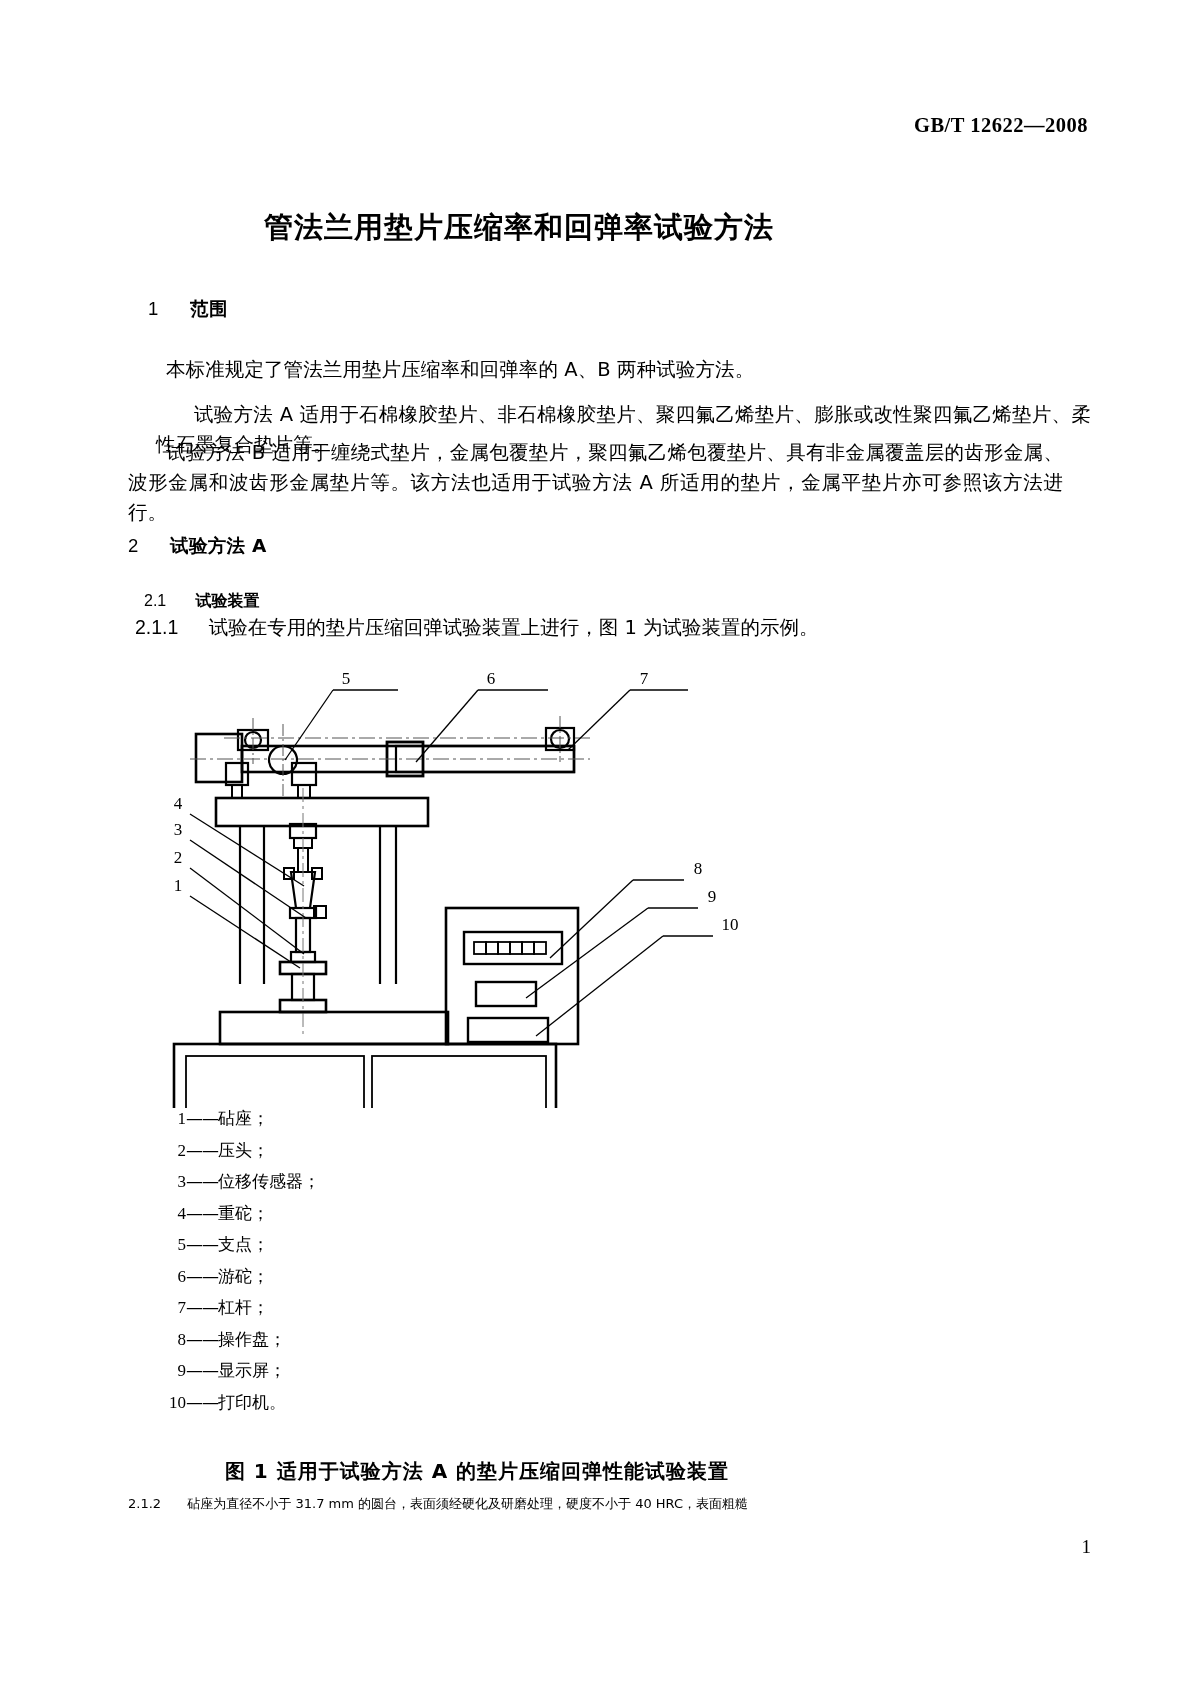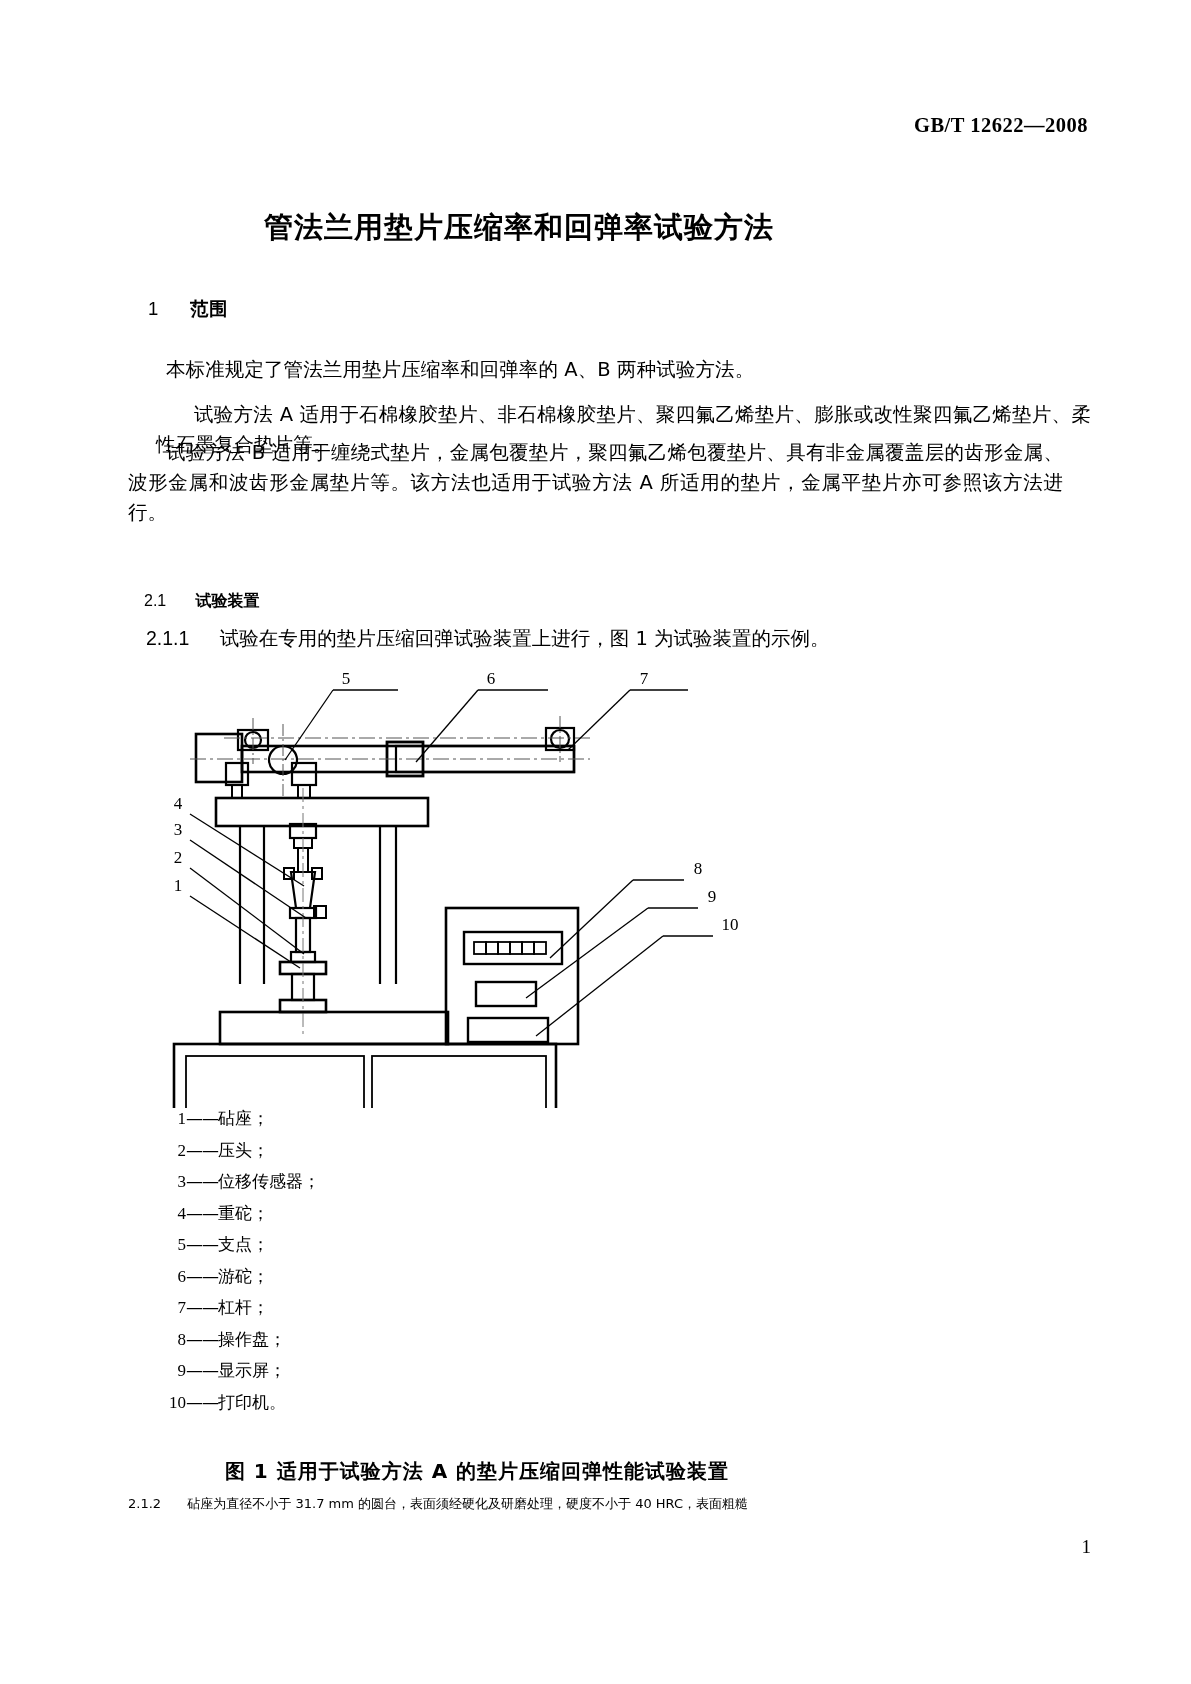--- a/index.html
+++ b/index.html
@@ -72,21 +72,21 @@
   }
   p.body {
     margin: 0;
     font-size: 19.5px;
     line-height: 30px;
     text-align: justify;
     font-family: "DejaVu Sans", "Liberation Sans", sans-serif;
     letter-spacing: 0.1px;
   }
   p.indent { text-indent: 38px; }
-  p.clause { margin: 18px; font-size: 19.5px; line-height: 30px;
+  p.clause { margin: 7px; font-size: 19.5px; line-height: 30px;
              font-family: "DejaVu Sans", "Liberation Sans", sans-serif; }
   p.clause .num { font-family: "Liberation Sans", sans-serif; }
 
   
   .figure-wrap {
     position: absolute;
     left: 128px;
     top: 668px;
     width: 935px;
     height: 440px;
@@ -161,20 +161,27 @@
   </div>
 
   <div class="col" style="top:400px;margin-left:28px;">
     <p class="body indent">试验方法 A 适用于石棉橡胶垫片、非石棉橡胶垫片、聚四氟乙烯垫片、膨胀或改性聚四氟乙烯垫片、柔性石墨复合垫片等。</p>
   </div>
 
   <div class="col" style="top:438px;">
     <p class="body indent">试验方法 B 适用于缠绕式垫片，金属包覆垫片，聚四氟乙烯包覆垫片、具有非金属覆盖层的齿形金属、波形金属和波齿形金属垫片等。该方法也适用于试验方法 A 所适用的垫片，金属平垫片亦可参照该方法进行。</p>
   </div>
 
+  <div class="col" style="top:533px;">
+    <h2 class="sec">
+      <span class="num">2</span>
+      <span style="display:inline-block;width:18px;"></span>
+      <span>试验方法 A</span>
+    </h2>
+  </div>
 
   <div class="col" style="top:575px;">
     <h3 class="subsec">
       <span class="num">2.1</span>
       <span style="display:inline-block;width:18px;"></span>
       <span>试验装置</span>
     </h3>
   </div>
 
   <div class="col" style="top:605px;">

